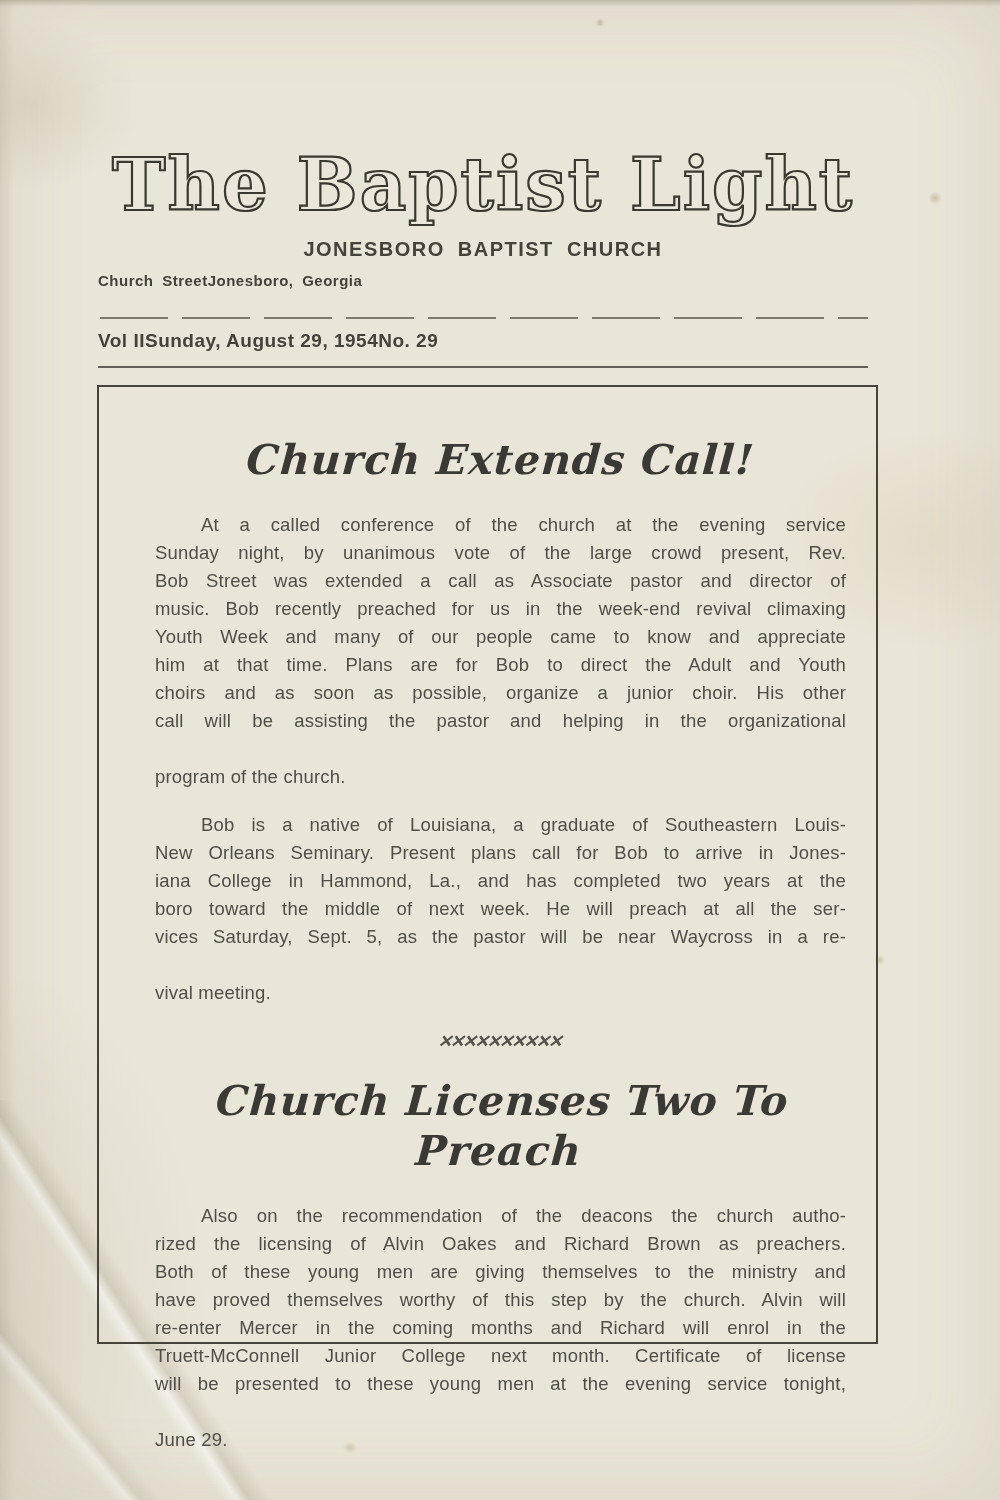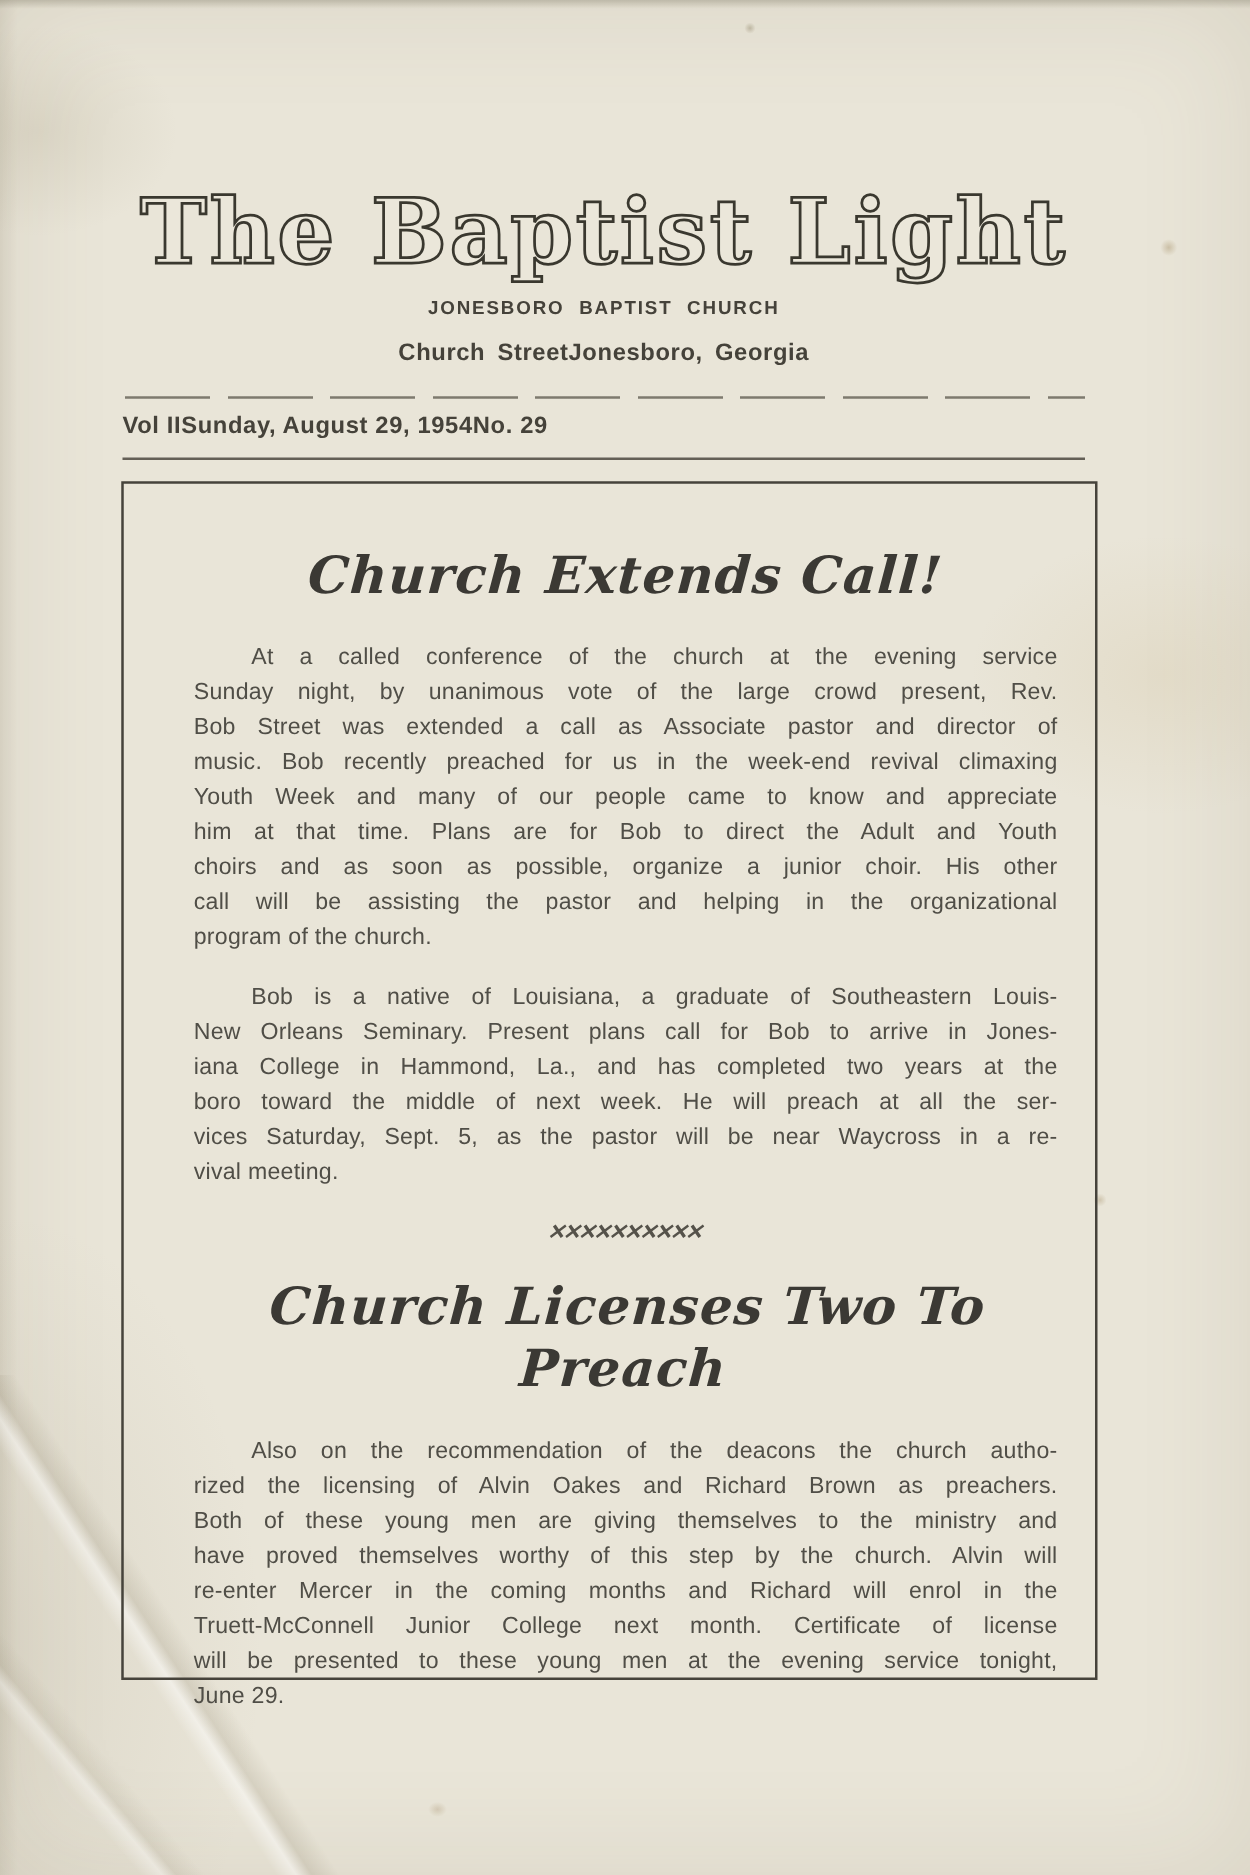--- a/index.html
+++ b/index.html
@@ -38,27 +38,27 @@
     font-size:72px;
     letter-spacing:2px;
     color:#ebe7da;
     -webkit-text-stroke:2.2px #3a382f;
     text-shadow:0 0 1px rgba(58,56,47,0.4);
     white-space:nowrap;
   }
   .org{
     position:absolute;top:238px;left:0;right:0;
     text-align:center;
-    font-weight:bold;font-size:15px;letter-spacing:1.5px;
+    font-weight:bold;font-size:20px;letter-spacing:1.5px;
     color:#45423a;word-spacing:6px;
   }
   .addr-row{
     position:absolute;top:272px;left:0;right:0;
-    display:flex;justify-content:center;
-    font-weight:bold;font-size:19px;color:#45423a;
+    display:flex;justify-content:flex-start;
+    font-weight:bold;font-size:15px;color:#45423a;
     letter-spacing:0.5px;word-spacing:4px;
   }
   .dash-rule{
     position:absolute;top:317px;left:2px;right:0;height:2px;
     background:repeating-linear-gradient(90deg,#5a564b 0 68px, transparent 68px 82px);
     opacity:0.75;
   }
   .vol-row{
     position:absolute;top:330px;left:0;right:0;
     display:flex;justify-content:flex-start;align-items:baseline;
@@ -87,21 +87,21 @@
     letter-spacing:1px;
     transform:skewX(-4deg);
   }
   .para{margin:0 0 20px 0;font-size:18.5px;color:#504e47;letter-spacing:0.2px;}
   .para .tline{
     line-height:28px;
     text-align:justify;
     text-align-last:justify;
   }
   .para .tline:first-child{text-indent:46px;}
-  .para .tline:last-child{text-align:right;text-align-last:left;}
+  .para .tline:last-child{text-align:right;text-align-last:left;margin-top:28px;}
   .ornament{
     margin:24px 0;
     text-align:center;
     font-size:17px;
     font-weight:bold;
     letter-spacing:-2px;
     color:#55524a;
     transform:skewX(-18deg);
   }
 </style>

